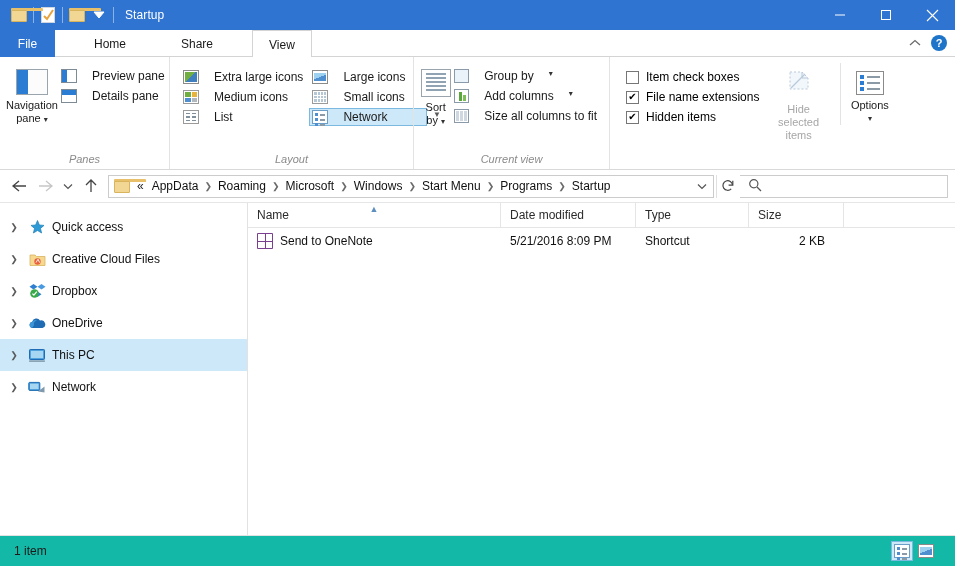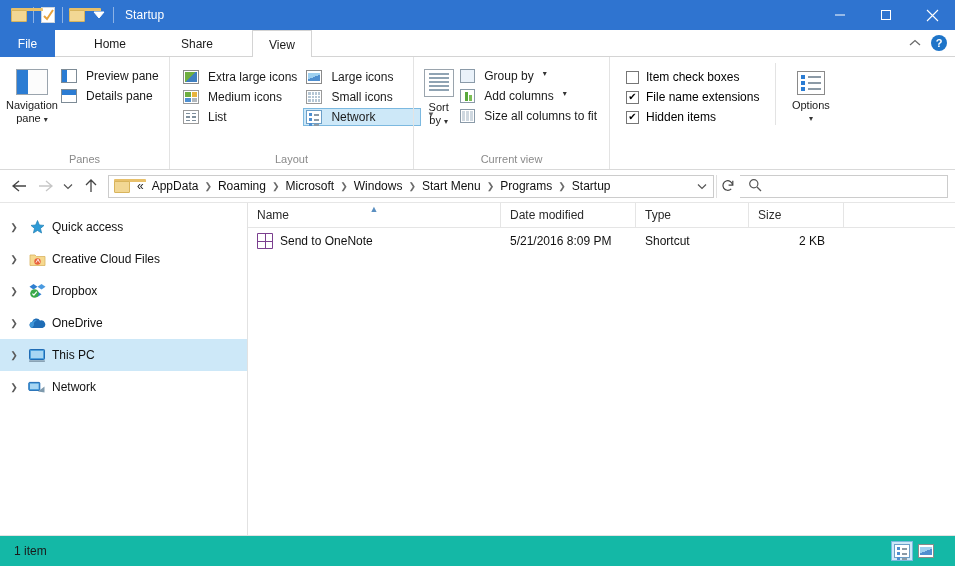--- a/index.html
+++ b/index.html
@@ -53,36 +53,36 @@
     font-size: 11px; font-weight: bold; display: flex; align-items: center; justify-content: center; }
 
   
   .ribbon {
     flex: 0 0 113px; height: 113px; background: #fff; display: flex;
     border-bottom: 1px solid #d9d9d9; position: relative;
   }
   .rgroup { display: flex; flex-direction: column; position: relative; height: 100%; padding: 4px 0 0 0; }
   .rgroup + .rgroup { border-left: 1px solid #e3e3e3; }
   .rgroup-body { flex: 1; display: flex; align-items: flex-start; padding: 2px 6px 0 6px; }
-  .rgroup-label { text-align: center; font-size: 11px; color: #8a8a8a; padding-bottom: 4px; }
+  .rgroup-label { text-align: center; font-size: 11px; color: #8a8a8a; padding-bottom: 4px; font-style: italic; }
 
   .bigbtn {
     width: 74px; display: flex; flex-direction: column; align-items: center;
     padding-top: 6px; text-align: center; font-size: 11px; line-height: 13px; color: #1a1a1a;
   }
   .bigbtn .lbl { margin-top: 4px; }
   .bigbtn.disabled { color: #a6a6a6; }
 
   .navpane-ico { width: 32px; height: 26px; border: 1px solid #9aa4ad; background: #fff; display: flex; }
   .navpane-ico i { display: block; height: 100%; }
   .navpane-ico .l { width: 11px; background: #2b7cd3; }
   .navpane-ico .r { flex: 1; background: #fcfcfc; }
 
   .smallcol { display: flex; flex-direction: column; gap: 2px; padding-top: 4px; }
-  .smallbtn { display: flex; gap: 9px; padding: 2px 6px 2px 3px; font-size: 12px; color: #1a1a1a; white-space: nowrap; }
+  .smallbtn { display: flex; gap: 15px; padding: 2px 6px 2px 3px; font-size: 12px; color: #1a1a1a; white-space: nowrap; }
   .smallbtn.sel { background: #cde8f8; border: 1px solid #7cb9e0; padding: 1px 5px 1px 2px; }
 
   .pane-ico { width: 16px; height: 14px; border: 1px solid #7d8b96; background: #fff; display: flex; }
   .pane-ico .a { width: 5px; background: #2b7cd3; }
   .pane-ico .b { flex: 1; background: #fff; }
   .pane-ico.det { flex-direction: column; }
   .pane-ico.det .a { width: 100%; height: 5px; background: #2b7cd3; }
   .pane-ico.det .b { width: 100%; flex: 1; }
 
   .grid-ico { width: 16px; height: 14px; border: 1px solid #8a8a8a; background: #fff; position: relative; overflow: hidden; }
@@ -426,20 +426,31 @@
           </div>
           <div class="chkrow">
             <span class="chk">✔</span>
             <span>File name extensions</span>
           </div>
           <div class="chkrow">
             <span class="chk">✔</span>
             <span>Hidden items</span>
           </div>
         </div>
+        <div class="bigbtn disabled" style="width:72px;margin-left:6px">
+          <span class="hide-ico">
+            <svg width="30" height="30" viewBox="0 0 30 30">
+              <path d="M6 3 H18 L24 9 V20 H6 Z" fill="#f2f7fc" stroke="#b8c9da" stroke-dasharray="2 2"></path>
+              <path d="M18 3 V9 H24" fill="none" stroke="#b8c9da"></path>
+              <path d="M7 19 L21 5" stroke="#b8c9da" stroke-width="1.2"></path>
+            </svg>
+          </span>
+          <span class="lbl">Hide selected</span>
+          <span>items</span>
+        </div>
         <div class="bigbtn" style="width:64px;margin-left:12px;border-left:1px solid #e3e3e3;padding-left:6px;padding-top:8px">
           <span class="options-ico">
               <i>
                 <em></em>
                 <b></b>
               </i>
               <i>
                 <em></em>
                 <b></b>
               </i>

